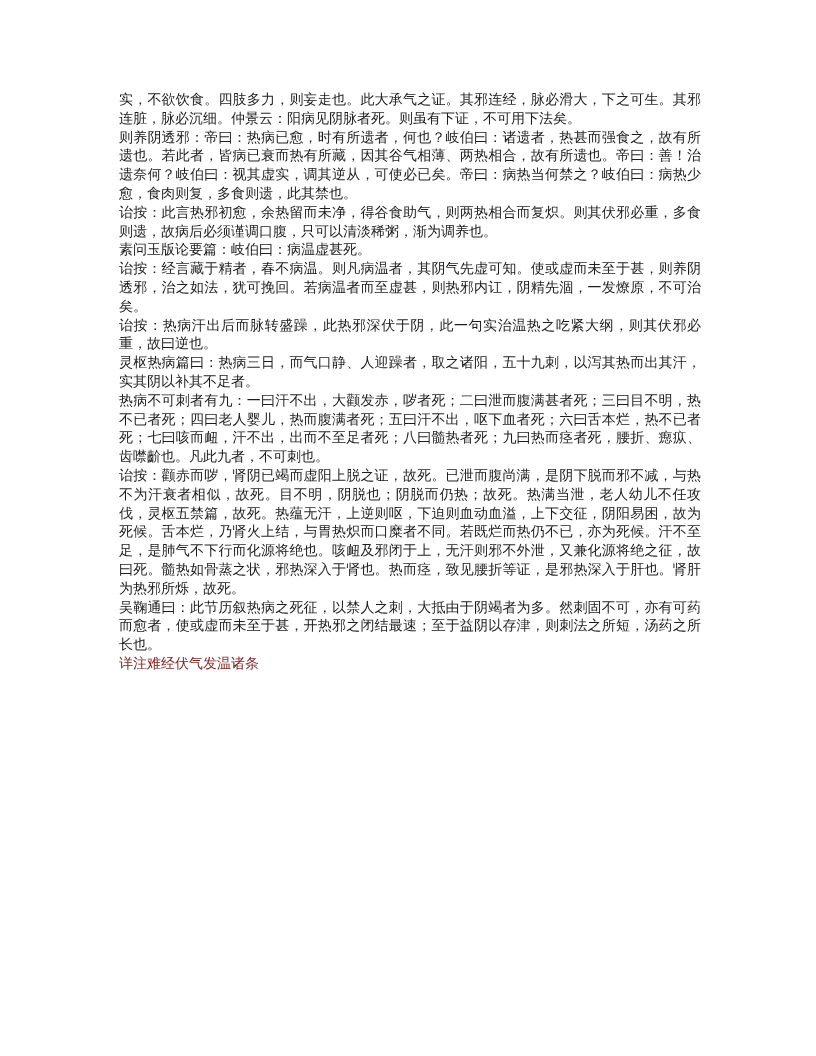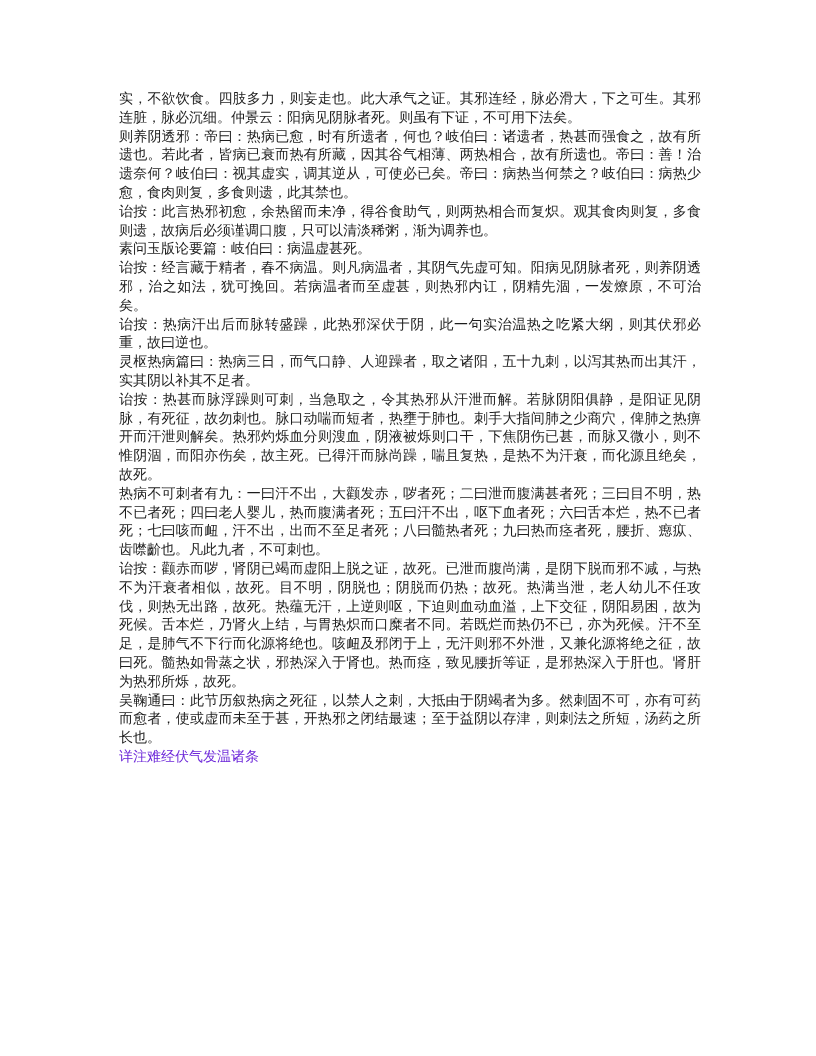--- a/index.html
+++ b/index.html
@@ -6,21 +6,21 @@
     margin: 0;
     padding: 0;
     background: #ffffff;
   }
   .page {
     position: relative;
     width: 816px;
     height: 1056px;
     background: #ffffff;
     overflow: hidden;
-    font-family: Liberation Mono, monospace;
+    font-family: Liberation Sans, sans-serif;
   }
   .content {
     position: absolute;
     left: 119px;
     top: 90px;
     width: 582px;
     color: #1c1c1c;
   }
   .content p {
     margin: 0;
@@ -29,35 +29,34 @@
     text-align: justify;
     text-justify: inter-ideograph;
     letter-spacing: 0;
   }
   .section-heading {
     margin: 0;
     margin-top: 38px;
     font-size: 14px;
     line-height: 18.8px;
     font-weight: normal;
-    color: #6d28d9;
+    color: #7f1d1d;
     text-align: left;
   }
 </style>
 </head>
 <body>
 
 <div class="page">
   <div class="content">
     <p>实，不欲饮食。四肢多力，则妄走也。此大承气之证。其邪连经，脉必滑大，下之可生。其邪连脏，脉必沉细。仲景云：阳病见阴脉者死。则虽有下证，不可用下法矣。</p>
     <p>则养阴透邪：帝曰：热病已愈，时有所遗者，何也？岐伯曰：诸遗者，热甚而强食之，故有所遗也。若此者，皆病已衰而热有所藏，因其谷气相薄、两热相合，故有所遗也。帝曰：善！治遗奈何？岐伯曰：视其虚实，调其逆从，可使必已矣。帝曰：病热当何禁之？岐伯曰：病热少愈，食肉则复，多食则遗，此其禁也。</p>
-    <p>诒按：此言热邪初愈，余热留而未净，得谷食助气，则两热相合而复炽。观其食肉则复，多食则遗，故病后必须谨调口腹，只可以清淡稀粥，渐为调养也。</p>
+    <p>诒按：此言热邪初愈，余热留而未净，得谷食助气，则两热相合而复炽。则其伏邪必重，多食则遗，故病后必须谨调口腹，只可以清淡稀粥，渐为调养也。</p>
     <p>素问玉版论要篇：岐伯曰：病温虚甚死。</p>
-    <p>诒按：经言藏于精者，春不病温。则凡病温者，其阴气先虚可知。阳病见阴脉者死，则养阴透邪，治之如法，犹可挽回。若病温者而至虚甚，则热邪内讧，阴精先涸，一发燎原，不可治矣。</p>
+    <p>诒按：经言藏于精者，春不病温。则凡病温者，其阴气先虚可知。使或虚而未至于甚，则养阴透邪，治之如法，犹可挽回。若病温者而至虚甚，则热邪内讧，阴精先涸，一发燎原，不可治矣。</p>
     <p>诒按：热病汗出后而脉转盛躁，此热邪深伏于阴，此一句实治温热之吃紧大纲，则其伏邪必重，故曰逆也。</p>
     <p>灵枢热病篇曰：热病三日，而气口静、人迎躁者，取之诸阳，五十九刺，以泻其热而出其汗，实其阴以补其不足者。</p>
-    <p>诒按：热甚而脉浮躁则可刺，当急取之，令其热邪从汗泄而解。若脉阴阳俱静，是阳证见阴脉，有死征，故勿刺也。脉口动喘而短者，热壅于肺也。刺手大指间肺之少商穴，俾肺之热痹开而汗泄则解矣。热邪灼烁血分则溲血，阴液被烁则口干，下焦阴伤已甚，而脉又微小，则不惟阴涸，而阳亦伤矣，故主死。已得汗而脉尚躁，喘且复热，是热不为汗衰，而化源且绝矣，故死。</p>
     <p>热病不可刺者有九：一曰汗不出，大颧发赤，哕者死；二曰泄而腹满甚者死；三曰目不明，热不已者死；四曰老人婴儿，热而腹满者死；五曰汗不出，呕下血者死；六曰舌本烂，热不已者死；七曰咳而衄，汗不出，出而不至足者死；八曰髓热者死；九曰热而痉者死，腰折、瘛疭、齿噤齘也。凡此九者，不可刺也。</p>
-    <p>诒按：颧赤而哕，肾阴已竭而虚阳上脱之证，故死。已泄而腹尚满，是阴下脱而邪不减，与热不为汗衰者相似，故死。目不明，阴脱也；阴脱而仍热；故死。热满当泄，老人幼儿不任攻伐，则热无出路，故死。热蕴无汗，上逆则呕，下迫则血动血溢，上下交征，阴阳易困，故为死候。舌本烂，乃肾火上结，与胃热炽而口糜者不同。若既烂而热仍不已，亦为死候。汗不至足，是肺气不下行而化源将绝也。咳衄及邪闭于上，无汗则邪不外泄，又兼化源将绝之征，故曰死。髓热如骨蒸之状，邪热深入于肾也。热而痉，致见腰折等证，是邪热深入于肝也。肾肝为热邪所烁，故死。</p>
+    <p>诒按：颧赤而哕，肾阴已竭而虚阳上脱之证，故死。已泄而腹尚满，是阴下脱而邪不减，与热不为汗衰者相似，故死。目不明，阴脱也；阴脱而仍热；故死。热满当泄，老人幼儿不任攻伐，灵枢五禁篇，故死。热蕴无汗，上逆则呕，下迫则血动血溢，上下交征，阴阳易困，故为死候。舌本烂，乃肾火上结，与胃热炽而口糜者不同。若既烂而热仍不已，亦为死候。汗不至足，是肺气不下行而化源将绝也。咳衄及邪闭于上，无汗则邪不外泄，又兼化源将绝之征，故曰死。髓热如骨蒸之状，邪热深入于肾也。热而痉，致见腰折等证，是邪热深入于肝也。肾肝为热邪所烁，故死。</p>
     <p>吴鞠通曰：此节历叙热病之死征，以禁人之刺，大抵由于阴竭者为多。然刺固不可，亦有可药而愈者，使或虚而未至于甚，开热邪之闭结最速；至于益阴以存津，则刺法之所短，汤药之所长也。</p>
     <p class="section-heading">详注难经伏气发温诸条</p>
   </div>
 </div>
 
 </body></html>

